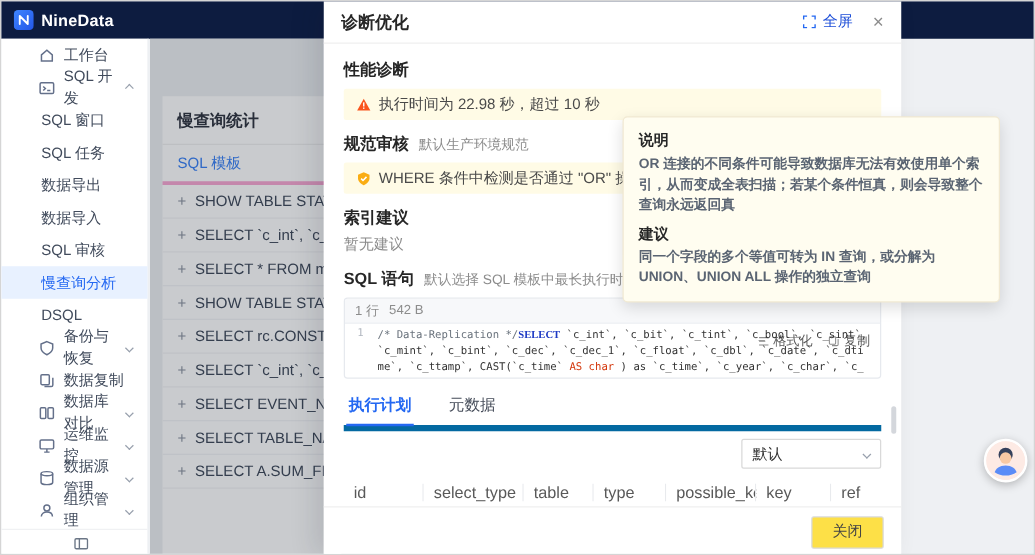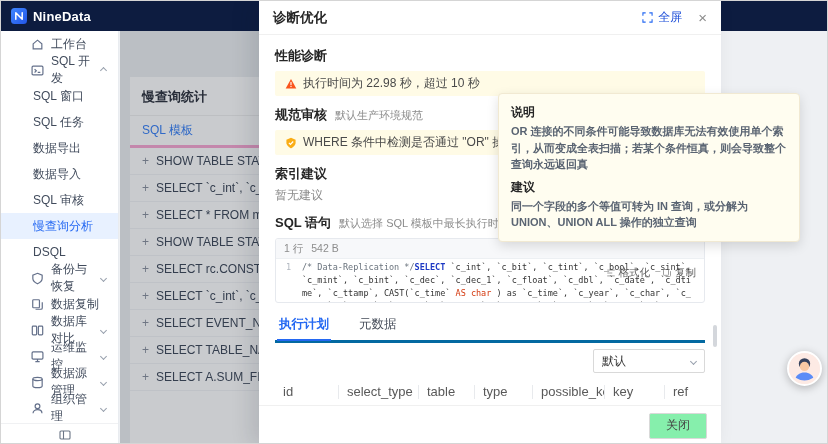--- a/index.html
+++ b/index.html
@@ -57,38 +57,38 @@
   .code-block{margin-top:6px;border:1px solid #e6e9ee;border-radius:3px;overflow:hidden;}
   .code-head{height:20px;background:#f7f8fa;border-bottom:1px solid #edf0f3;display:flex;align-items:center;padding:0 8px;font-size:10.5px;color:#8c8c8c;}
   .code-meta{display:flex;gap:8px;}
   .code-actions{margin-left:auto;display:flex;gap:12px;}
   .code-act{display:flex;align-items:center;gap:3px;color:#595959;cursor:pointer;margin-top:48px;}
   .act-ico{width:10px;height:10px;stroke-width:1;}
   .code-body{display:flex;font-family:"DejaVu Sans Mono","Liberation Mono",monospace;font-size:8.5px;line-height:13px;max-height:43px;overflow:hidden;padding:2px 0;}
   .gutter{width:20px;flex:none;text-align:right;padding-right:5px;color:#b0b6bf;}
   .code-text{flex:1;padding:0 8px 0 6px;color:#333;word-break:break-all;white-space:pre-wrap;}
   .tok-c{color:#6a737d;}
-  .tok-k{color:#1d39c4;font-weight:700;}
+  .tok-k{color:#1d39c4;font-weight:700;font-family:Liberation Serif, serif;}
   .tok-r{color:#d4380d;}
 
-  .tabs{margin-top:8px;border-bottom:3px solid #0369a1;display:flex;gap:26px;padding:0 2px;}
+  .tabs{margin-top:8px;border-bottom:5px solid #0369a1;display:flex;gap:26px;padding:0 2px;}
   .tab{font-size:12.5px;color:#454c59;padding:5px 2px 6px;cursor:pointer;}
   .tab.active{color:#2468f2;font-weight:700;border-bottom:2px solid #2468f2;margin-bottom:-1px;}
   .plan-toolbar{margin-top:6px;display:flex;justify-content:flex-end;}
   .select{width:112px;height:24px;border:1px solid #d9d9d9;border-radius:2px;background:#fff;display:flex;align-items:center;padding:0 8px;font-size:12px;color:#333;cursor:pointer;}
   .select .chev{margin-left:auto;margin-right:0;}
 
   .ptable{margin-top:6px;}
   .pt-head,.pt-row{display:grid;grid-template-columns:64px 80px 56px 58px 72px 60px 62px 1fr;}
   .pt-head div{font-size:13px;color:#595959;padding:5px 8px 6px;border-bottom:1px solid #f0f0f0;position:relative;white-space:nowrap;overflow:hidden;}
   .pt-head div:not(:last-child)::after{content:"";position:absolute;right:0;top:6px;bottom:6px;width:1px;background:#e8eaed;}
   .pt-row div{font-size:12px;color:#333;padding:8px 8px;white-space:nowrap;overflow:hidden;}
 
   .d-footer{flex:none;height:40px;border-top:1px solid #f0f0f0;display:flex;align-items:center;justify-content:flex-end;padding:0 14px;}
-  .btn{height:26px;padding:0 16px;background:#86efac;border:1px solid #d9d9d9;border-radius:2px;font-size:12px;color:#444;font-family:inherit;cursor:pointer;}
+  .btn{height:26px;padding:0 16px;background:#fde047;border:1px solid #d9d9d9;border-radius:2px;font-size:12px;color:#444;font-family:inherit;cursor:pointer;}
 
   .vscroll{position:absolute;right:4px;top:324px;width:4px;height:22px;background:#d4d7dc;border-radius:2px;}
 
   
   .tooltip{position:absolute;left:497px;top:92px;width:302px;background:#fffdf0;border:1px solid #f1e9d2;border-radius:4px;box-shadow:0 4px 12px rgba(0,0,0,.13);padding:8px 12px;z-index:30;}
   .tt-h{font-size:12px;font-weight:700;color:#262626;margin:2px 0 2px;}
   .tt-b{font-size:11px;color:#5a6472;line-height:1.5;margin-bottom:6px;font-weight:bold;}
   .tt-b:last-child{margin-bottom:2px;}
 
   

